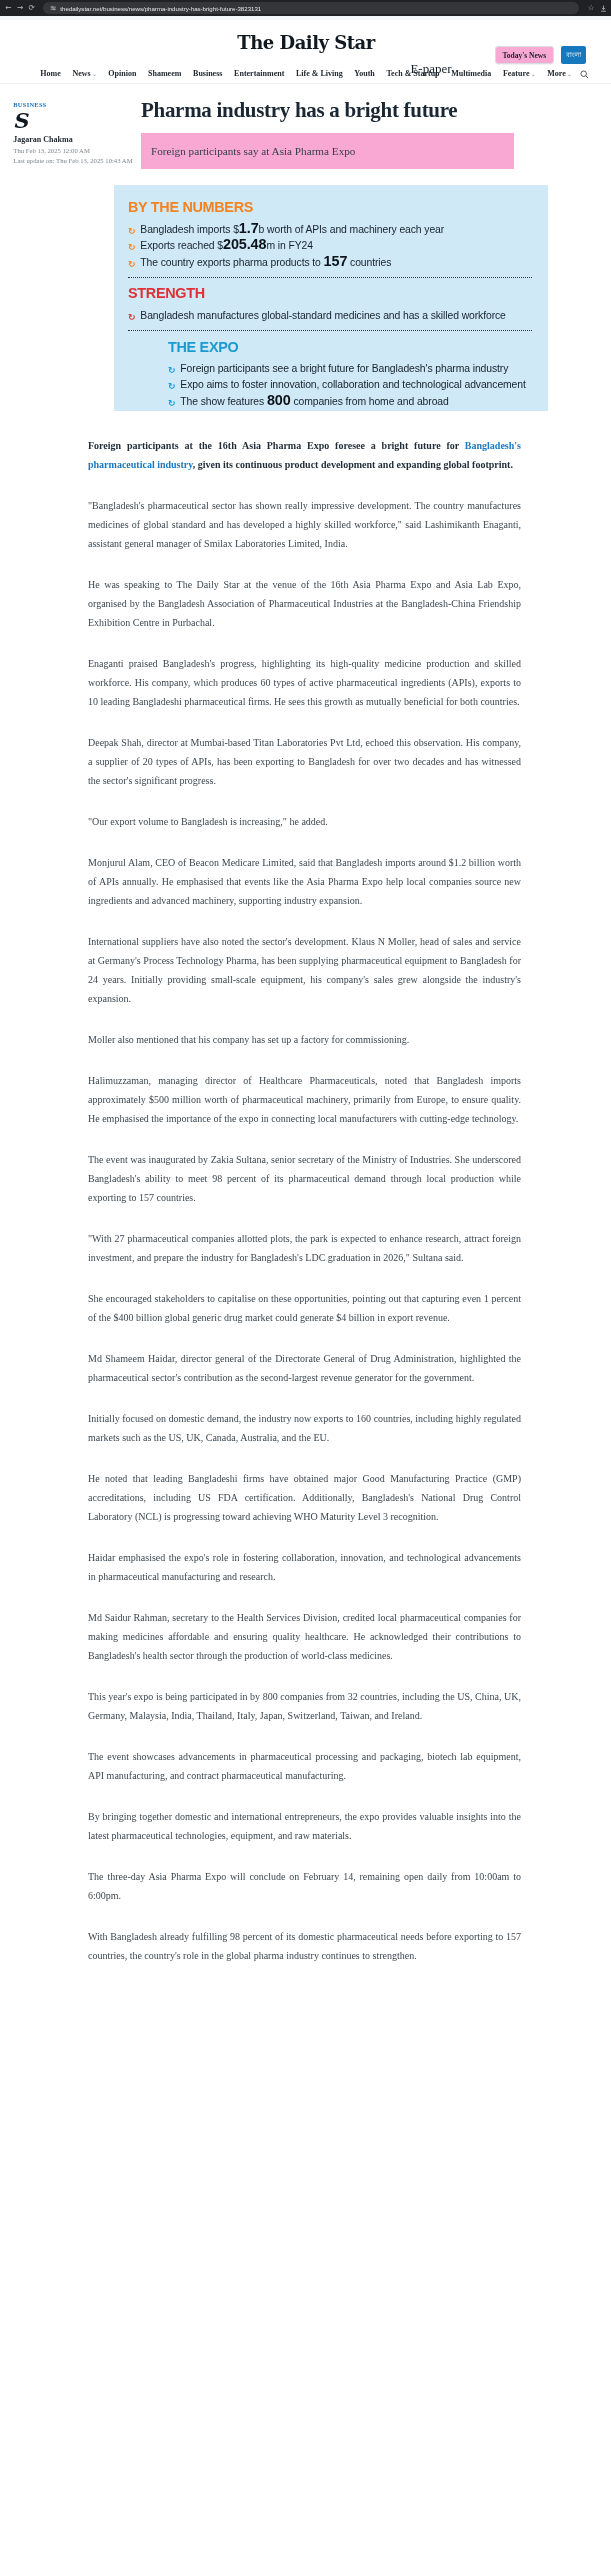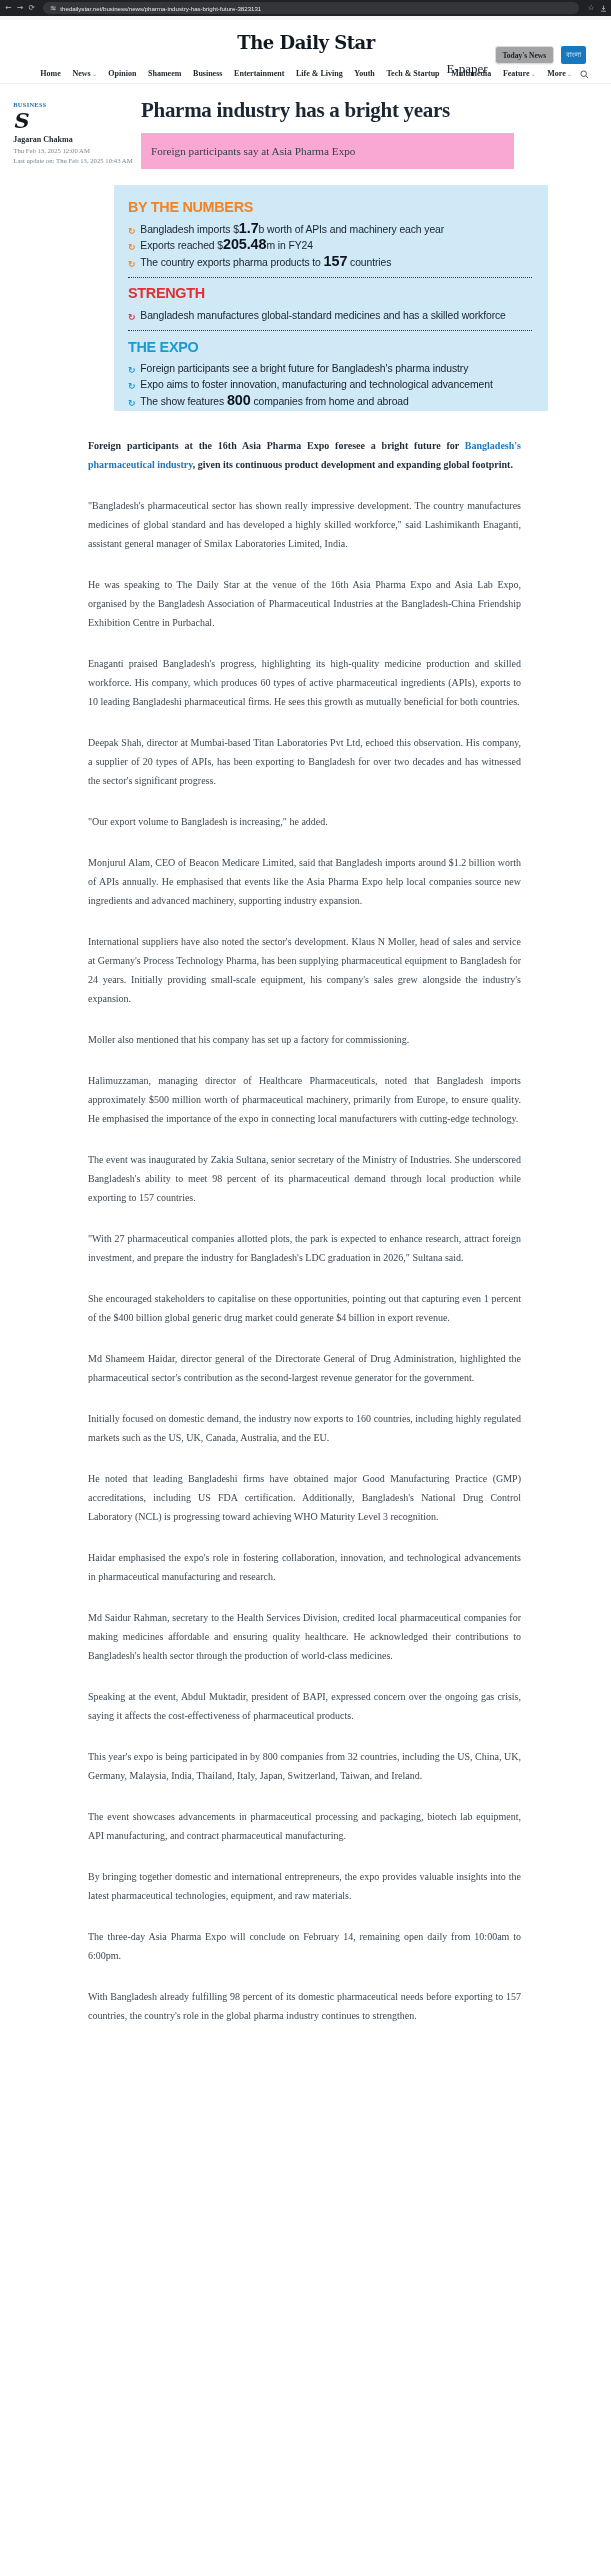--- a/index.html
+++ b/index.html
@@ -12,21 +12,21 @@
   .url-pill { flex: 1; height: 11.7px; background: #35363a; border-radius: 5.9px; display: flex; align-items: center; padding: 0 6.4px; gap: 4.3px; margin: 0 3.2px; }
   .url-text { color: #e8eaed; font-family: "Liberation Sans", sans-serif; font-size: 6.1px; white-space: nowrap; overflow: hidden; }
   .pill-icon svg, .bar-icon svg { display: block; }
   .chrome-strip { height: 4.3px; background: #f6f7f8; }
 
   
   .site-header { position: relative; height: 44px; display: flex; align-items: center; justify-content: center; }
   .masthead { font-family: "DejaVu Serif", serif; font-weight: bold; font-size: 18px; color: #101820; letter-spacing: -0.5px; }
   .header-right { position: absolute; right: 25.6px; top: 12.8px; display: flex; align-items: center; gap: 7.5px; }
   .epaper { font-size: 13px; font-weight: normal; color: #16212d; cursor: pointer; margin-top: 28px; }
-  .todays-news-btn { background: #a3a3a3; border: 0.5px solid #d9dde2; border-radius: 3.2px; padding: 3.2px 6.4px; font-family: "Liberation Serif", serif; font-size: 7.5px; font-weight: bold; color: #16212d; box-shadow: 0 0.5px 1.1px rgba(0,0,0,.06); cursor: pointer; }
+  .todays-news-btn { background: #f9a8d4; border: 0.5px solid #d9dde2; border-radius: 3.2px; padding: 3.2px 6.4px; font-family: "Liberation Serif", serif; font-size: 7.5px; font-weight: bold; color: #16212d; box-shadow: 0 0.5px 1.1px rgba(0,0,0,.06); cursor: pointer; margin-left: 36px; }
   .bangla-btn { background: #1878be; color: #fff; border: none; border-radius: 2.1px; padding: 3.2px 5.3px; font-family: "DejaVu Sans", sans-serif; font-size: 6.4px; cursor: pointer; }
 
   .site-nav { height: 20px; display: flex; align-items: center; justify-content: center; gap: 11.7px; border-bottom: 0.5px solid #f0f0f0; position: relative; }
   .nav-item { font-size: 8px; font-weight: bold; color: #222a31; cursor: pointer; white-space: nowrap; }
   .nav-chev { font-family: "DejaVu Sans", sans-serif; font-size: 5.3px; color: #8b939b; margin-left: 1.6px; }
   .search-wrap { position: absolute; right: 23.4px; top: 5.3px; cursor: pointer; }
 
   
   .article-wrap { position: relative; padding-top: 14px; }
   .side-col { position: absolute; left: 13.3px; top: 17px; width: 120px; }
@@ -36,21 +36,21 @@
   .pub-date, .upd-date { font-size: 6.7px; color: #7d8690; line-height: 1.5; }
 
   .main-col { margin-left: 141px; width: 373px; }
   .article-title { font-size: 21px; font-weight: bold; color: #1b2733; letter-spacing: -0.3px; line-height: 1.15; }
   .subtitle-box { margin-top: 10.6px; background: #f9a8d4; padding: 12.2px 10px; }
   .subtitle-text { font-size: 11.2px; color: #333f4b; }
 
   
   .infographic { margin: 16px 0 0 114px; width: 434px; background: #cfe9f7; padding: 14px 16px 2px 14px; font-family: "Liberation Sans", sans-serif; }
   .ig-heading { font-size: 14.4px; font-weight: bold; letter-spacing: -0.3px; margin-bottom: 5.3px; }
-  .c-orange { color: #f5821f; } .c-red { color: #e12f34; } .c-blue { color: #1b9ad2; }
+  .c-orange { color: #f5821f; } .c-red { color: #e12f34; } .c-blue { color: #1b9ad2; margin-left: 40px; }
   .ig-item { display: flex; align-items: baseline; gap: 4.8px; line-height: 14.4px; }
   .ig-bullet { font-family: "DejaVu Sans", sans-serif; font-weight: bold; font-size: 9px; transform: translateY(0.5px); }
   .ig-text { font-size: 10.4px; color: #18222c; letter-spacing: -0.1px; }
   .ig-big { font-size: 14.4px; font-weight: bold; color: #0d141b; }
   .ig-sep { border: none; border-bottom: 1.1px dotted #2a3640; margin: 7px 0 7.5px 0; }
 
   
   .article-body { margin: 24.5px 0 0 88px; width: 433px; }
   .article-body p { font-size: 10px; line-height: 19px; color: #3c4852; text-align: justify; margin-bottom: 22px; }
   p.lead { font-weight: bold; color: #1f2c38; }
@@ -123,21 +123,21 @@
 
   <div class="side-col">
     <div class="section-label">BUSINESS</div>
     <div class="s-logo">S</div>
     <div class="author-name">Jagaran Chakma</div>
     <div class="pub-date">Thu Feb 13, 2025 12:00 AM</div>
     <div class="upd-date">Last update on: Thu Feb 13, 2025 10:43 AM</div>
   </div>
 
   <div class="main-col">
-    <h1 class="article-title">Pharma industry has a bright years</h1>
+    <h1 class="article-title">Pharma industry has a bright future</h1>
     <div class="subtitle-box">
       <div class="subtitle-text">Foreign participants say at Asia Pharma Expo</div>
     </div>
   </div>
 
   <div class="infographic">
     <div class="ig-heading c-orange">BY THE NUMBERS</div>
     <div class="ig-item">
       <span class="ig-bullet c-orange">↻</span>
       <span class="ig-text"><span>Bangladesh imports $</span><span class="ig-big">1.7</span><span>b worth of APIs and machinery each year</span></span>
@@ -157,21 +157,21 @@
       <span class="ig-text"><span>Bangladesh manufactures global-standard medicines and has a skilled workforce</span><span class="ig-big"></span><span></span></span>
     </div>
     <hr class="ig-sep">
     <div class="ig-heading c-blue">THE EXPO</div>
     <div class="ig-item">
       <span class="ig-bullet c-blue">↻</span>
       <span class="ig-text"><span>Foreign participants see a bright future for Bangladesh's pharma industry</span><span class="ig-big"></span><span></span></span>
     </div>
     <div class="ig-item">
       <span class="ig-bullet c-blue">↻</span>
-      <span class="ig-text"><span>Expo aims to foster innovation, manufacturing and technological advancement</span><span class="ig-big"></span><span></span></span>
+      <span class="ig-text"><span>Expo aims to foster innovation, collaboration and technological advancement</span><span class="ig-big"></span><span></span></span>
     </div>
     <div class="ig-item">
       <span class="ig-bullet c-blue">↻</span>
       <span class="ig-text"><span>The show features </span><span class="ig-big">800</span><span> companies from home and abroad</span></span>
     </div>
   </div>
 
   <div class="article-body">
     <p class="lead"><span>Foreign participants at the 16th Asia Pharma Expo foresee a bright future for </span><a class="lead-link">Bangladesh's pharmaceutical industry</a><span>, given its continuous product development and expanding global footprint.</span></p>
     <p>"Bangladesh's pharmaceutical sector has shown really impressive development. The country manufactures medicines of global standard and has developed a highly skilled workforce," said Lashimikanth Enaganti, assistant general manager of Smilax Laboratories Limited, India.</p>
@@ -184,21 +184,20 @@
     <p>Moller also mentioned that his company has set up a factory for commissioning.</p>
     <p>Halimuzzaman, managing director of Healthcare Pharmaceuticals, noted that Bangladesh imports approximately $500 million worth of pharmaceutical machinery, primarily from Europe, to ensure quality. He emphasised the importance of the expo in connecting local manufacturers with cutting-edge technology.</p>
     <p>The event was inaugurated by Zakia Sultana, senior secretary of the Ministry of Industries. She underscored Bangladesh's ability to meet 98 percent of its pharmaceutical demand through local production while exporting to 157 countries.</p>
     <p>"With 27 pharmaceutical companies allotted plots, the park is expected to enhance research, attract foreign investment, and prepare the industry for Bangladesh's LDC graduation in 2026," Sultana said.</p>
     <p>She encouraged stakeholders to capitalise on these opportunities, pointing out that capturing even 1 percent of the $400 billion global generic drug market could generate $4 billion in export revenue.</p>
     <p>Md Shameem Haidar, director general of the Directorate General of Drug Administration, highlighted the pharmaceutical sector's contribution as the second-largest revenue generator for the government.</p>
     <p>Initially focused on domestic demand, the industry now exports to 160 countries, including highly regulated markets such as the US, UK, Canada, Australia, and the EU.</p>
     <p>He noted that leading Bangladeshi firms have obtained major Good Manufacturing Practice (GMP) accreditations, including US FDA certification. Additionally, Bangladesh's National Drug Control Laboratory (NCL) is progressing toward achieving WHO Maturity Level 3 recognition.</p>
     <p>Haidar emphasised the expo's role in fostering collaboration, innovation, and technological advancements in pharmaceutical manufacturing and research.</p>
     <p>Md Saidur Rahman, secretary to the Health Services Division, credited local pharmaceutical companies for making medicines affordable and ensuring quality healthcare. He acknowledged their contributions to Bangladesh's health sector through the production of world-class medicines.</p>
-    <p>Speaking at the event, Abdul Muktadir, president of BAPI, expressed concern over the ongoing gas crisis, saying it affects the cost-effectiveness of pharmaceutical products.</p>
     <p>This year's expo is being participated in by 800 companies from 32 countries, including the US, China, UK, Germany, Malaysia, India, Thailand, Italy, Japan, Switzerland, Taiwan, and Ireland.</p>
     <p>The event showcases advancements in pharmaceutical processing and packaging, biotech lab equipment, API manufacturing, and contract pharmaceutical manufacturing.</p>
     <p>By bringing together domestic and international entrepreneurs, the expo provides valuable insights into the latest pharmaceutical technologies, equipment, and raw materials.</p>
     <p>The three-day Asia Pharma Expo will conclude on February 14, remaining open daily from 10:00am to 6:00pm.</p>
     <p>With Bangladesh already fulfilling 98 percent of its domestic pharmaceutical needs before exporting to 157 countries, the country's role in the global pharma industry continues to strengthen.</p>
   </div>
 
 </div>
 
 

